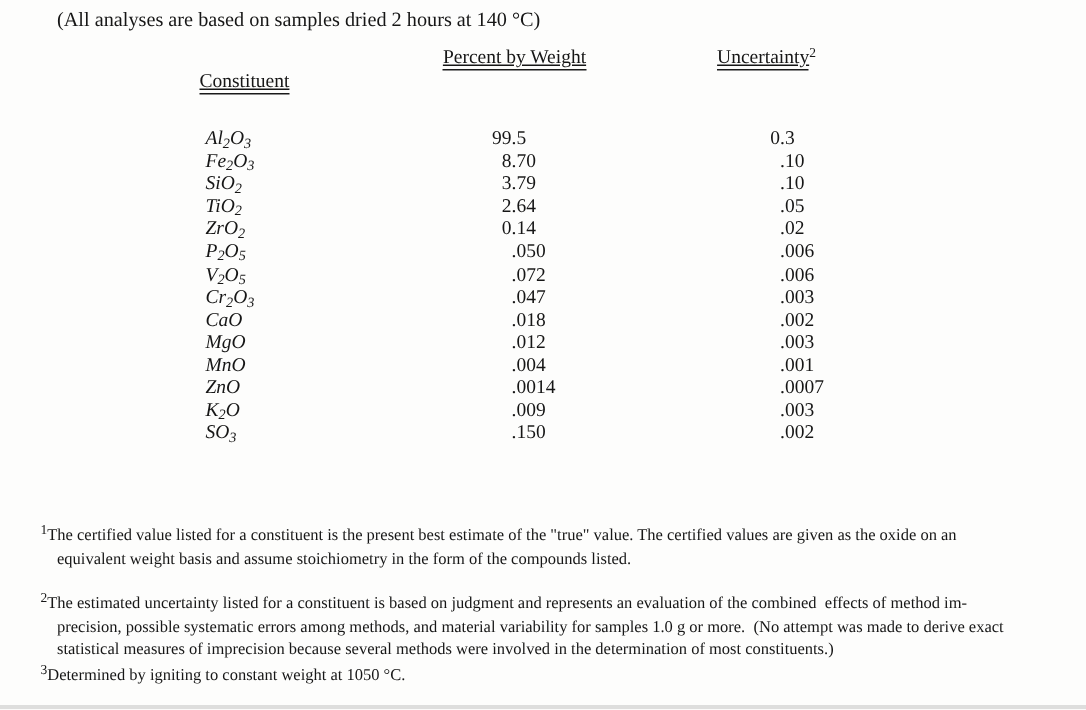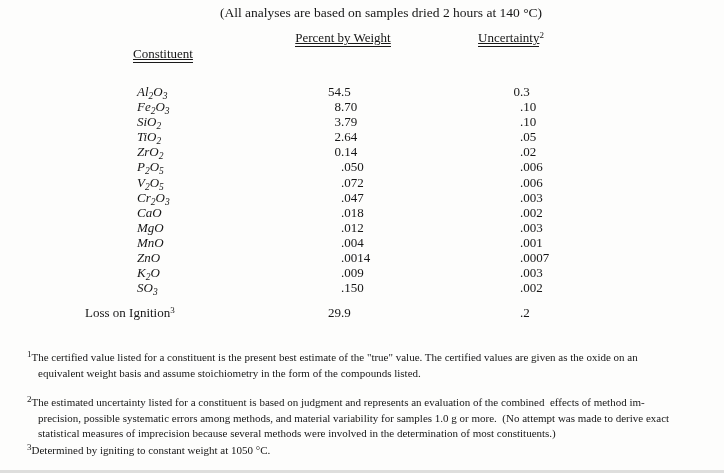--- a/index.html
+++ b/index.html
@@ -7,21 +7,21 @@
     position:relative;
     width:724px;height:473px;
     background:#fdfdfc;
     font-family:"Liberation Serif", serif;
     color:#161616;
     overflow:hidden;
   }
   
   .title{
     position:absolute;top:5px;left:38px;right:0;
-    text-align:center;font-size:13.5px;line-height:16px;
+    font-size:13.5px;line-height:16px;
     white-space:pre;
   }
   
   .hdr{font-size:13px;line-height:15.5px;}
   .hdr-col1{position:absolute;top:46px;left:133px;}
   .hdr-col2{position:absolute;top:30px;left:243px;width:200px;text-align:center;}
   .hdr-col3{position:absolute;top:30px;left:411px;width:200px;text-align:center;}
   .ul{border-bottom:1.2px solid #1a1a1a;padding-bottom:0.5px;text-decoration:underline;}
   sup{font-size:9px;line-height:0;vertical-align:4px;}
   sub{font-size:9.5px;line-height:0;vertical-align:-2.5px;}
@@ -60,21 +60,21 @@
   </div>
 
   <div class="hdr hdr-col3">
     <div><span class="ul">Uncertainty</span><sup>2</sup></div>
   </div>
 
   <div class="tbody">
       <div class="row">
         <span class="c-form">Al<sub>2</sub>O<sub>3</sub></span>
         <span class="c-val">
-          <span class="int">54</span>
+          <span class="int">99</span>
           <span class="frac">.5</span>
         </span>
         <span class="c-unc">
           <span class="int">0</span>
           <span class="frac">.3</span>
         </span>
       </div>
       <div class="row">
         <span class="c-form">Fe<sub>2</sub>O<sub>3</sub></span>
         <span class="c-val">
@@ -213,31 +213,20 @@
           <span class="int"></span>
           <span class="frac">.150</span>
         </span>
         <span class="c-unc">
           <span class="int"></span>
           <span class="frac">.002</span>
         </span>
       </div>
     </div>
 
-  <div class="loss-row">
-    <span class="loss-label"><span>Loss on Ignition</span><sup>3</sup></span>
-    <span class="c-val">
-        <span class="int">29</span>
-        <span class="frac">.9</span>
-      </span>
-    <span class="c-unc">
-        <span class="int"></span>
-        <span class="frac">.2</span>
-      </span>
-  </div>
 
   <div class="fn fn1"><div class="first"><sup>1</sup>The certified value listed for a constituent is the present best estimate of the "true" value. The certified values are given as the oxide on an</div><div class="cont">equivalent weight basis and assume stoichiometry in the form of the compounds listed.</div></div>
   <div class="fn fn2"><div class="first"><sup>2</sup>The estimated uncertainty listed for a constituent is based on judgment and represents an evaluation of the combined  effects of method im-</div><div class="cont">precision, possible systematic errors among methods, and material variability for samples 1.0 g or more.  (No attempt was made to derive exact</div><div class="cont">statistical measures of imprecision because several methods were involved in the determination of most constituents.)</div></div>
   <div class="fn fn3"><div class="first"><sup>3</sup>Determined by igniting to constant weight at 1050 °C.</div></div>
 
   <div class="scan-edge"></div>
 
 </div>
 
 </body></html>

